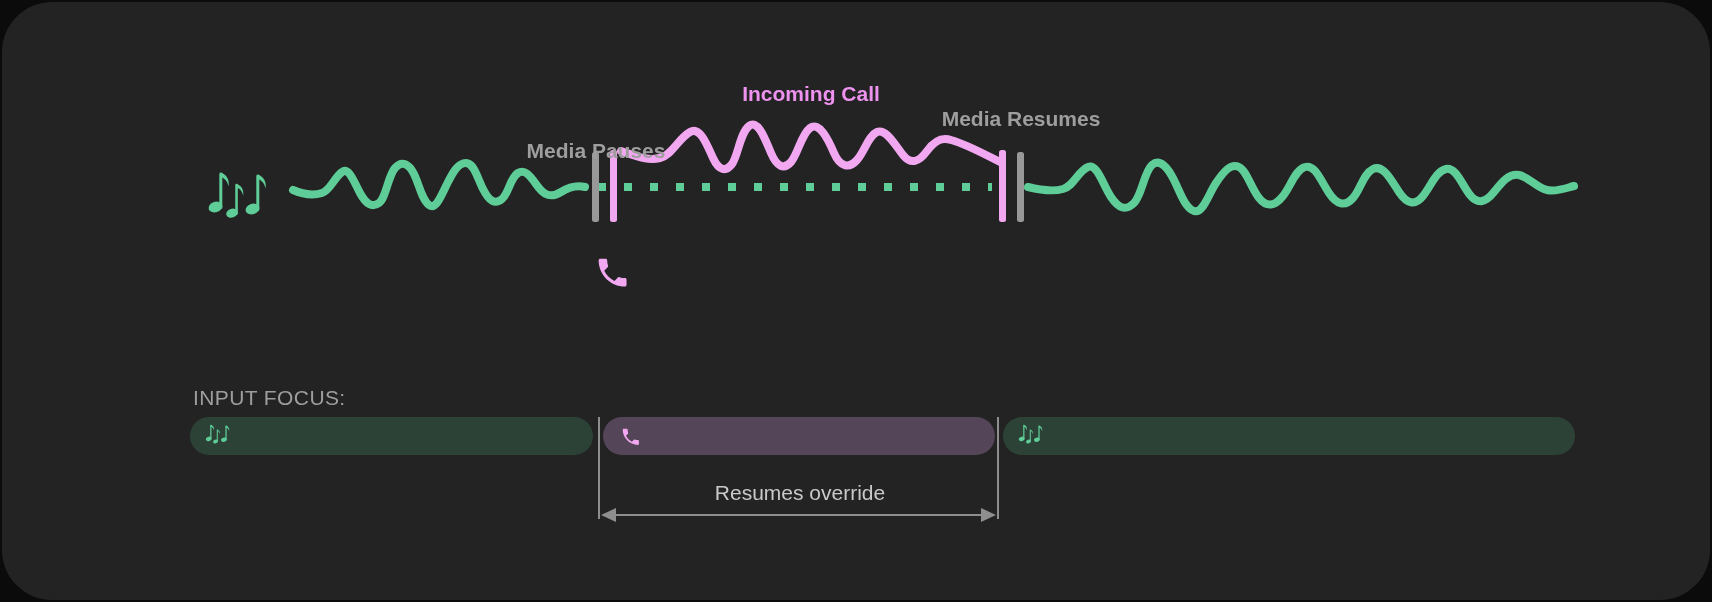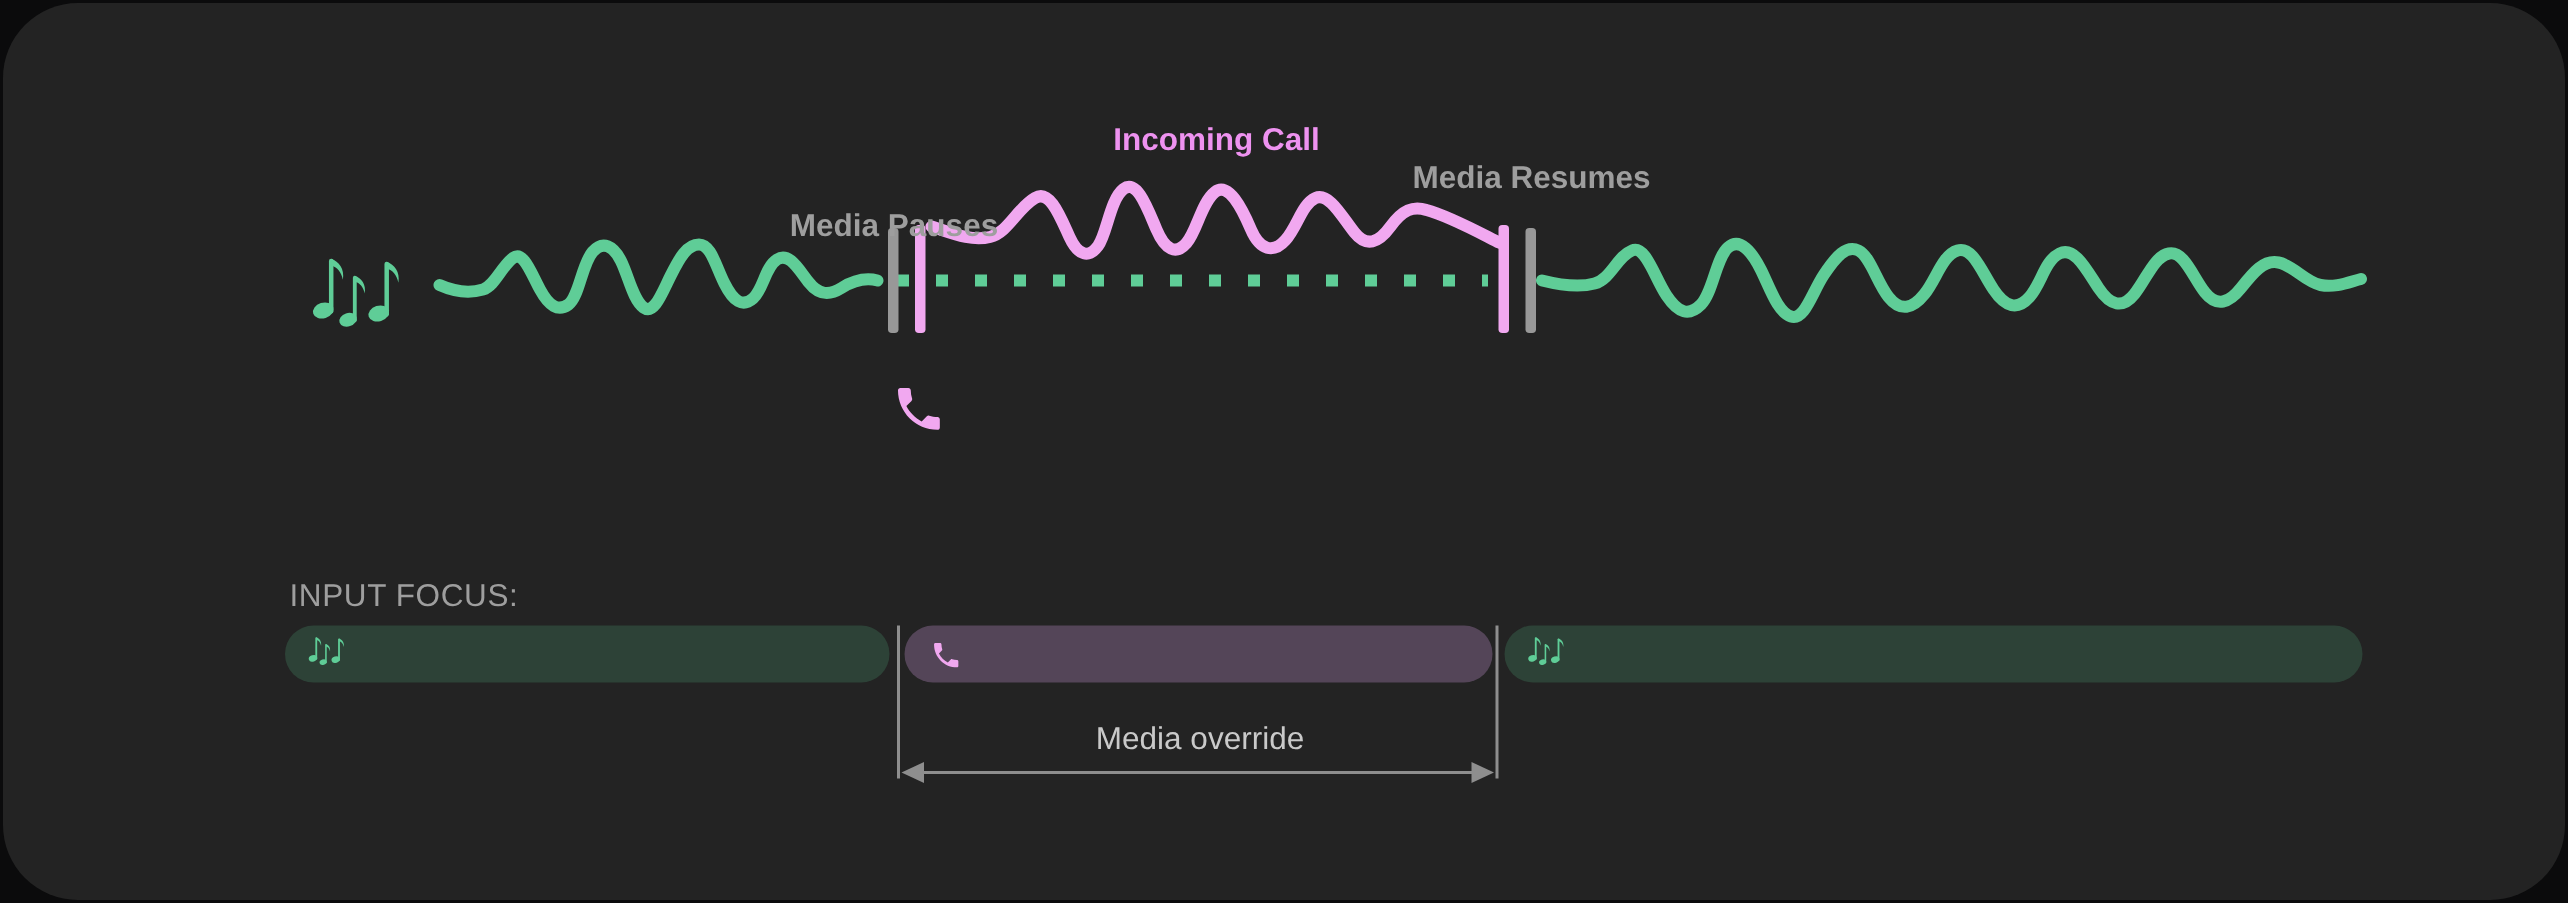--- a/index.html
+++ b/index.html
@@ -149,14 +149,14 @@
       <polygon points="601,515 616,508 616,522"></polygon>
       <polygon points="996,515 981,508 981,522"></polygon>
     </g>
   </svg>
 
   <div class="lbl" style="left:596px; top:108px;margin-top:32px;">Media Pauses</div>
   <div class="lbl call" style="left:811px; top:83px;">Incoming Call</div>
   <div class="lbl" style="left:1021px; top:108px;text-align:center;">Media Resumes</div>
 
   <div class="focus-heading">INPUT FOCUS:</div>
-  <div class="override-label">Media override</div>
+  <div class="override-label">Resumes override</div>
 </div>
 
 </body></html>

